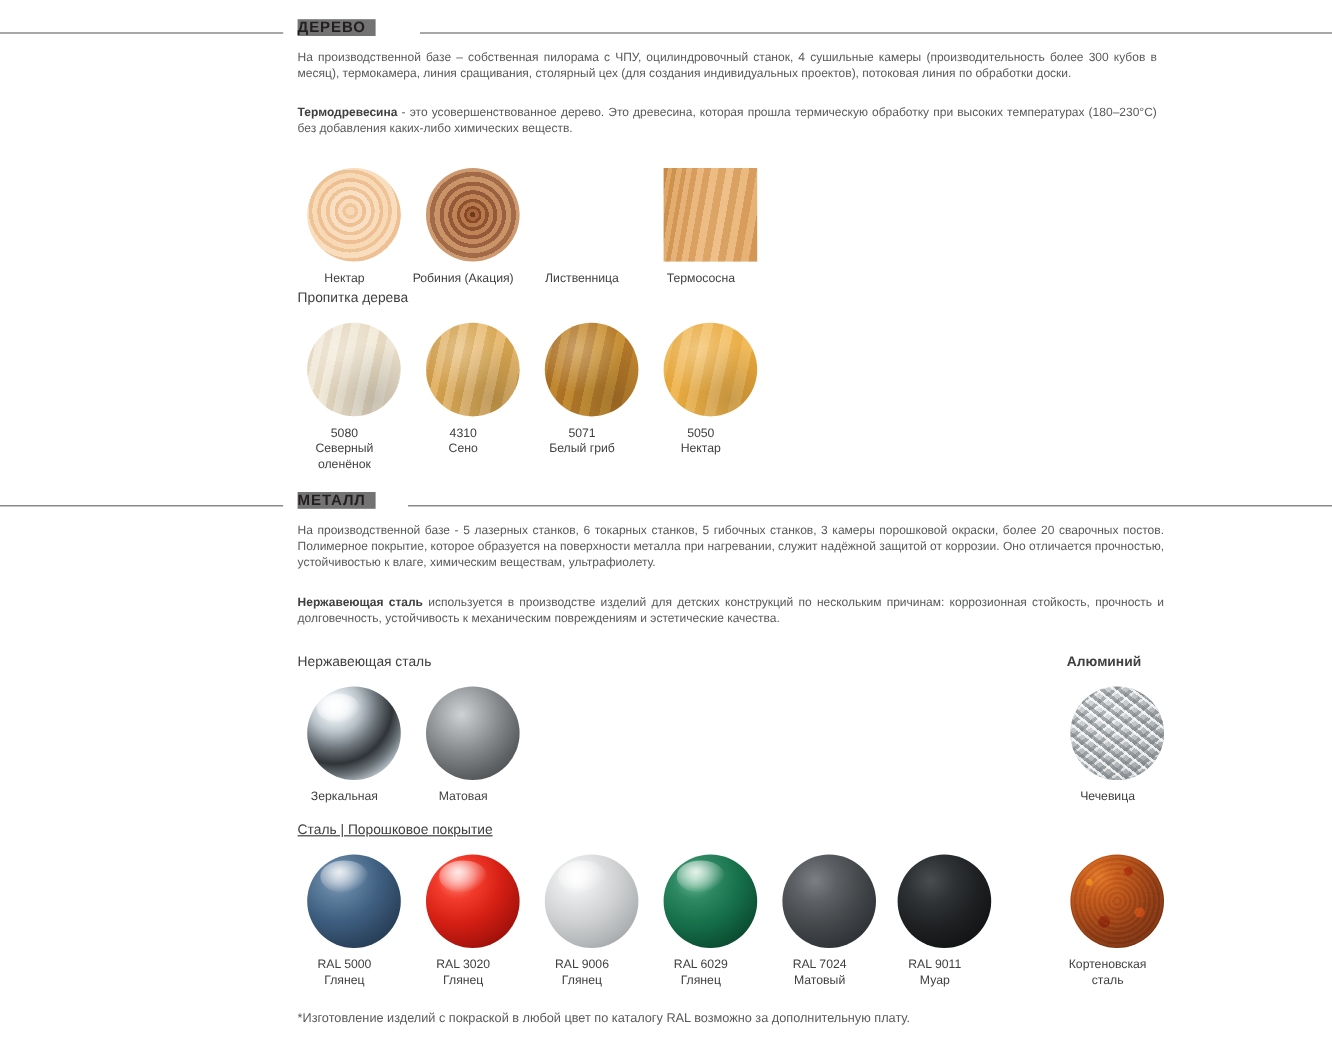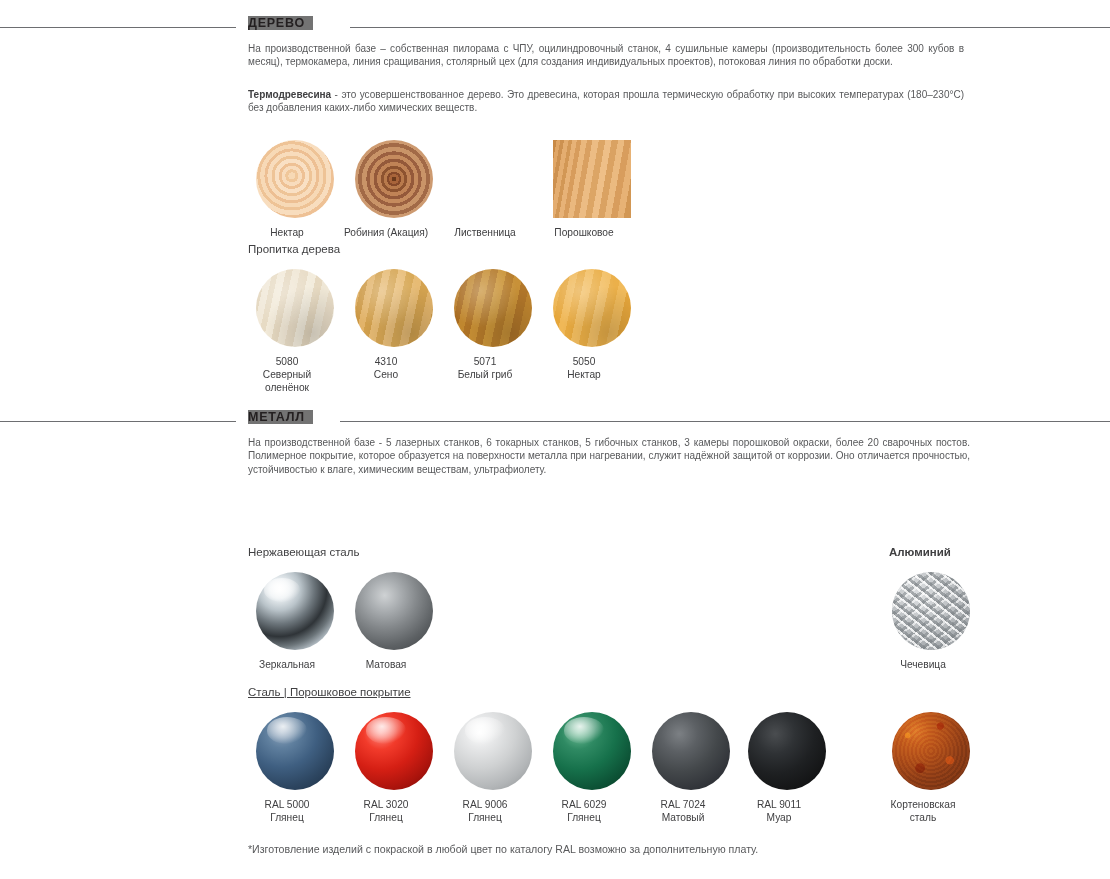--- a/index.html
+++ b/index.html
@@ -254,21 +254,21 @@
   <div class="swatch" style="left:347px; top:140px;">
     <div class="disc w-robinia"></div>
     <div class="caption">Робиния (Акация)</div>
   </div>
   <div class="swatch" style="left:446px; top:140px;">
     <div class="disc w-listv"></div>
     <div class="caption">Лиственница</div>
   </div>
   <div class="swatch" style="left:545px; top:140px;">
     <div class="disc w-termo" style="border-radius:0;"></div>
-    <div class="caption">Порошковое</div>
+    <div class="caption">Термососна</div>
   </div>
 
   <div class="sub-label" style="left:248px; top:243px;">Пропитка дерева</div>
 
   <div class="swatch" style="left:248px; top:269px;">
     <div class="disc p-5080 flat-shade"></div>
     <div class="caption">
       <span>5080</span>
       <span class="l2">Северный</span>
       <span class="l2">оленёнок</span>
@@ -297,20 +297,21 @@
   </div>
 
   <div class="section-head" style="position:absolute; left:0; top:410px; width:1110px;">
     <div class="rule-left" style="left:0; width:236px;"></div>
     <div class="title" style="left:248px;">МЕТАЛЛ</div>
     <div class="rule-right" style="right:0; width:770px;"></div>
   </div>
 
   <div class="body-col" style="left:248px; top:436px; width:722px;">На производственной базе - 5 лазерных станков, 6 токарных станков, 5 гибочных станков, 3 камеры порошковой окраски, более 20 сварочных постов. Полимерное покрытие, которое образуется на поверхности металла при нагревании, служит надёжной защитой от коррозии. Оно отличается прочностью, устойчивостью к влаге, химическим веществам, ультрафиолету.</div>
 
+  <div class="body-col" style="left:248px; top:496px; width:722px;"><b>Нержавеющая сталь</b><span> используется в производстве изделий для детских конструкций по нескольким причинам: коррозионная стойкость, прочность и долговечность, устойчивость к механическим повреждениям и эстетические качества.</span></div>
 
   <div class="sub-label" style="left:248px; top:546px;">Нержавеющая сталь</div>
   <div class="sub-label" style="left:889px; top:546px; font-weight:bold;">Алюминий</div>
 
   <div class="swatch" style="left:248px; top:572px;">
     <div class="disc m-mirror"></div>
     <div class="caption">Зеркальная</div>
   </div>
   <div class="swatch" style="left:347px; top:572px;">
     <div class="disc m-matte"></div>

